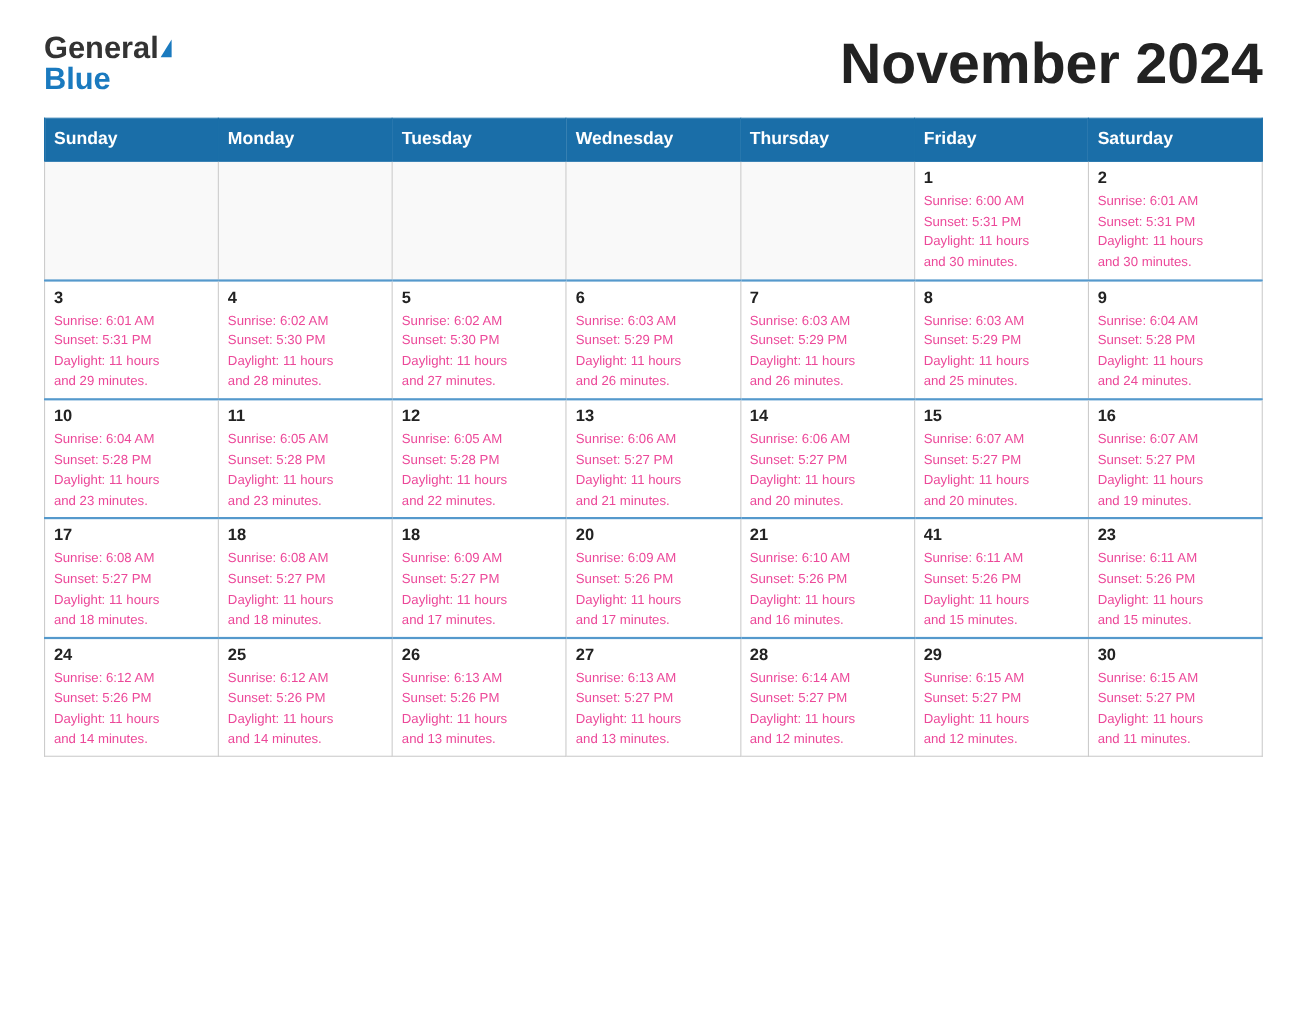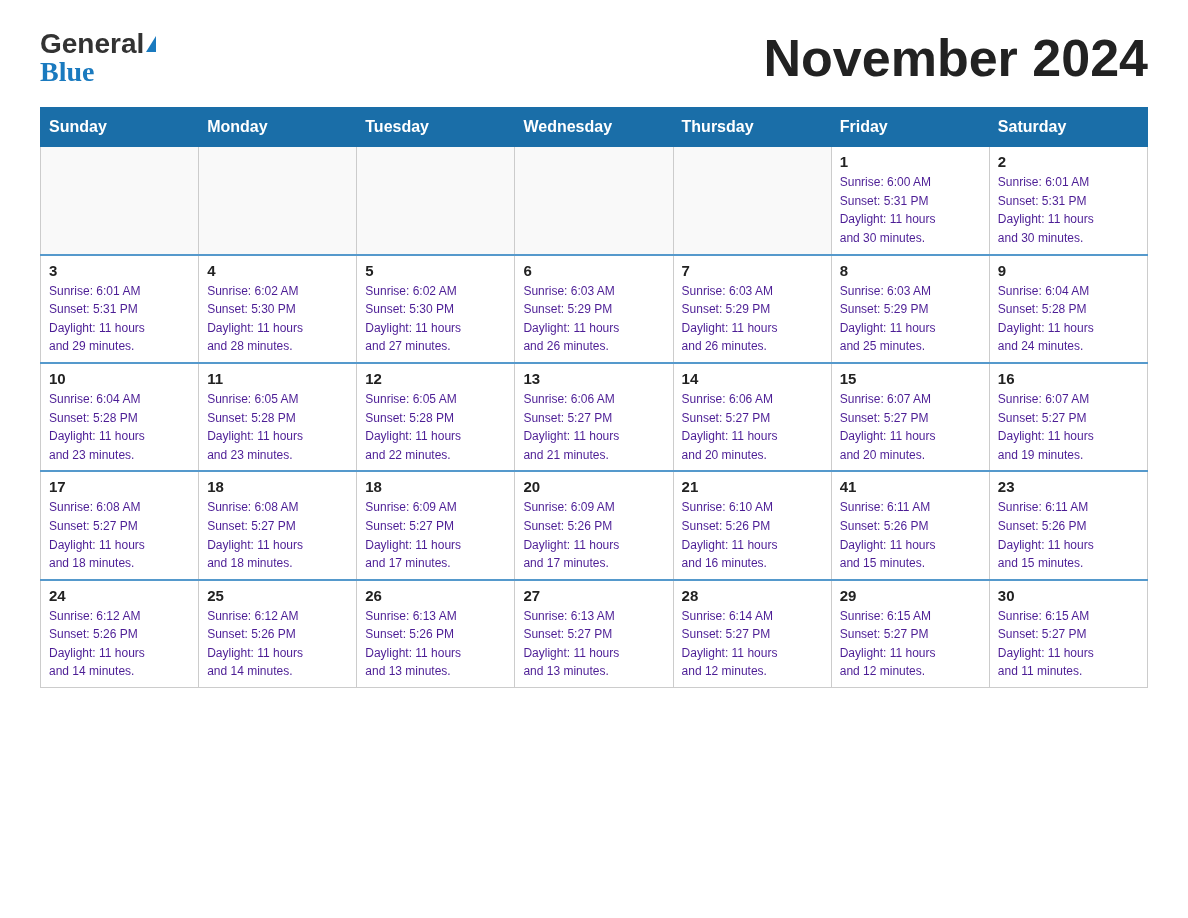--- a/index.html
+++ b/index.html
@@ -25,21 +25,20 @@
       font-size: 28px;
       font-weight: bold;
       color: #333333;
       line-height: 1;
     }
     .logo-blue {
       font-size: 28px;
       font-weight: bold;
       color: #1a7abf;
       line-height: 1;
-      font-family: Liberation Serif, serif;
     }
     .logo-triangle {
       display: inline-block;
       width: 0;
       height: 0;
       border-left: 10px solid transparent;
       border-bottom: 16px solid #1a7abf;
       margin-left: 2px;
       vertical-align: middle;
     }
@@ -83,21 +82,21 @@
     }
     .day-number {
       font-size: 15px;
       font-weight: bold;
       color: #222222;
       display: block;
       margin-bottom: 3px;
     }
     .day-info {
       font-size: 12px;
-      color: #4c1d95;
+      color: #ec4899;
       line-height: 1.55;
     }
     .empty-cell {
       background: #f9f9f9;
     }
     .row-divider td {
       border-top: 2px solid #5599cc;
     }
   </style>
 </head>

